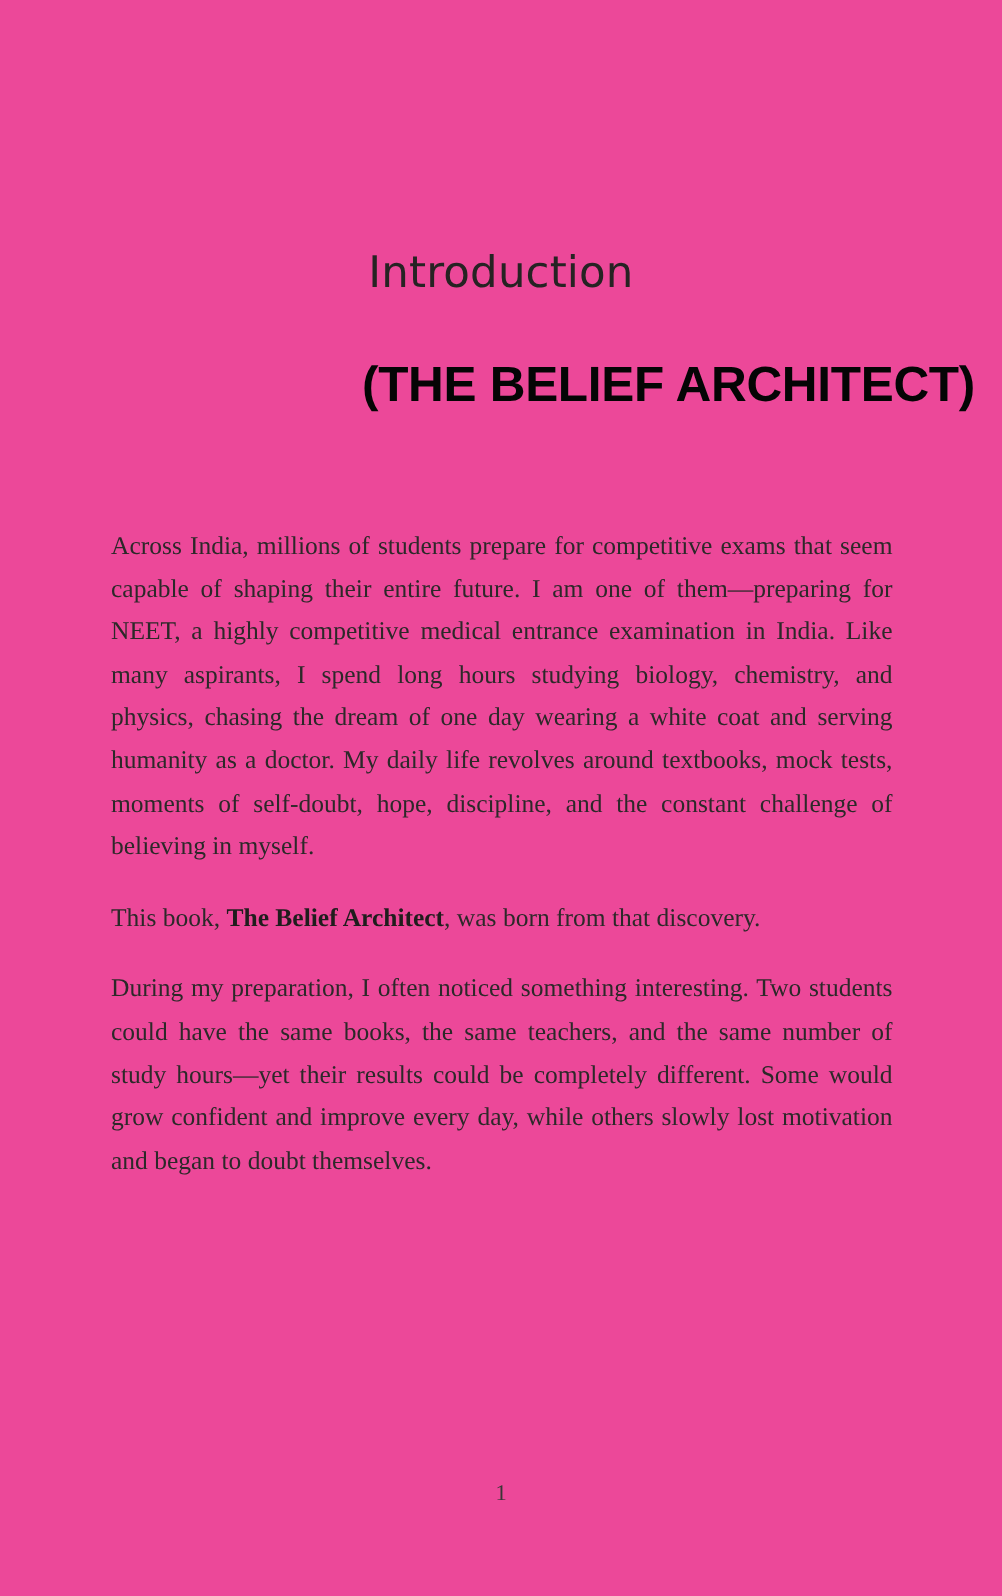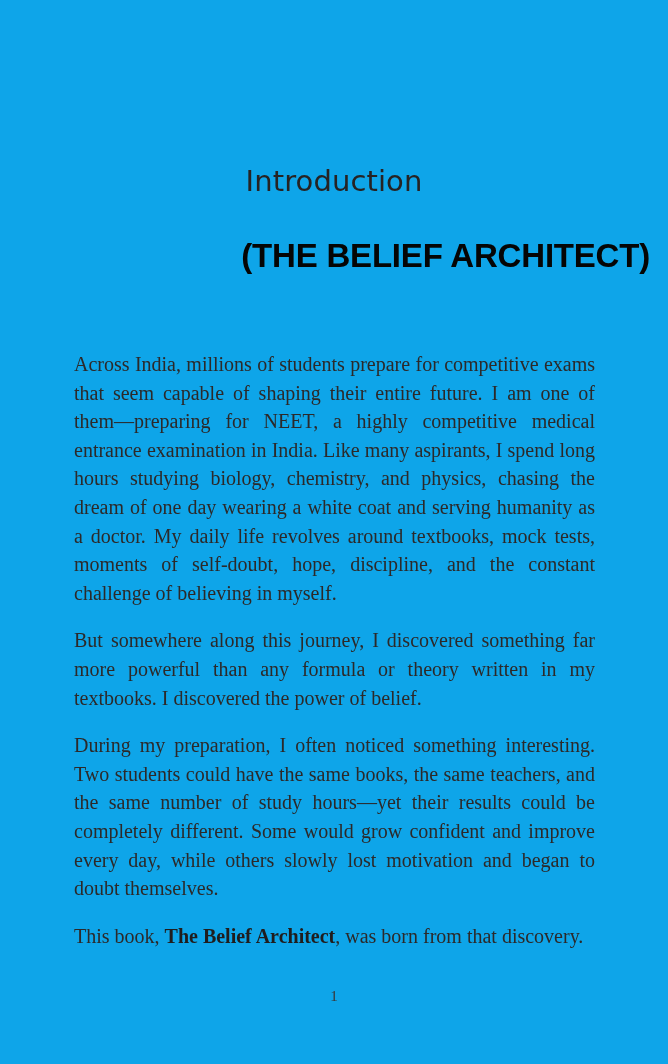--- a/index.html
+++ b/index.html
@@ -14,21 +14,21 @@
     overflow: hidden;
     position: relative;
   }
 
   .page {
     position: absolute;
     top: 0;
     left: 0;
     width: 668px;
     height: 1064px;
-    background: #0ea5e9;
+    background: #ec4899;
   }
 
   
   .chapter-label {
     position: absolute;
     top: 163px;
     left: 0;
     width: 668px;
     text-align: center;
     font-family: "DejaVu Sans", sans-serif;
@@ -59,21 +59,21 @@
     top: 350px;
     left: 74px;
     width: 521px;
   }
 
   .para {
     margin: 0 0 19px 0;
     text-align: justify;
     text-justify: inter-word;
     font-family: "Liberation Serif", "DejaVu Serif", serif;
-    font-size: 20px;
+    font-size: 17px;
     line-height: 28.6px;
     color: #2c2929;
     hyphens: none;
     -webkit-hyphens: none;
   }
   .para:last-child {
     margin-bottom: 0;
   }
   .para.short {
     text-align: left;
@@ -103,23 +103,22 @@
 <div class="page">
 
   <div class="chapter-label">Introduction</div>
 
   <div class="book-title">(THE BELIEF ARCHITECT)</div>
 
   <div class="body-block">
 
     <p class="para">Across India, millions of students prepare for competitive exams that seem capable of shaping their entire future.  I am one of them—preparing for NEET, a highly competitive medical entrance examination in India.  Like many aspirants, I spend long hours studying biology, chemistry, and physics, chasing the dream of one day wearing a white coat and serving humanity as a doctor.  My daily life revolves around textbooks, mock tests, moments of self-doubt, hope, discipline, and the constant challenge of believing in myself.</p>
 
-    <p class="para">But somewhere along this journey, I discovered something far more powerful than any formula or theory written in my textbooks. I discovered the power of belief.</p>
+
+    <p class="para short"><span>This book, </span><b>The Belief Architect</b><span>, was born from that discovery.</span></p>
 
     <p class="para">During my preparation, I often noticed something interesting. Two students could have the same books, the same teachers, and the same number of study hours—yet their results could be completely different. Some would grow confident and improve every day, while others slowly lost motivation and began to doubt themselves.</p>
-
-    <p class="para short"><span>This book, </span><b>The Belief Architect</b><span>, was born from that discovery.</span></p>
 
   </div>
 
   <div class="page-number">1</div>
 
 </div>
 
 </body></html>

